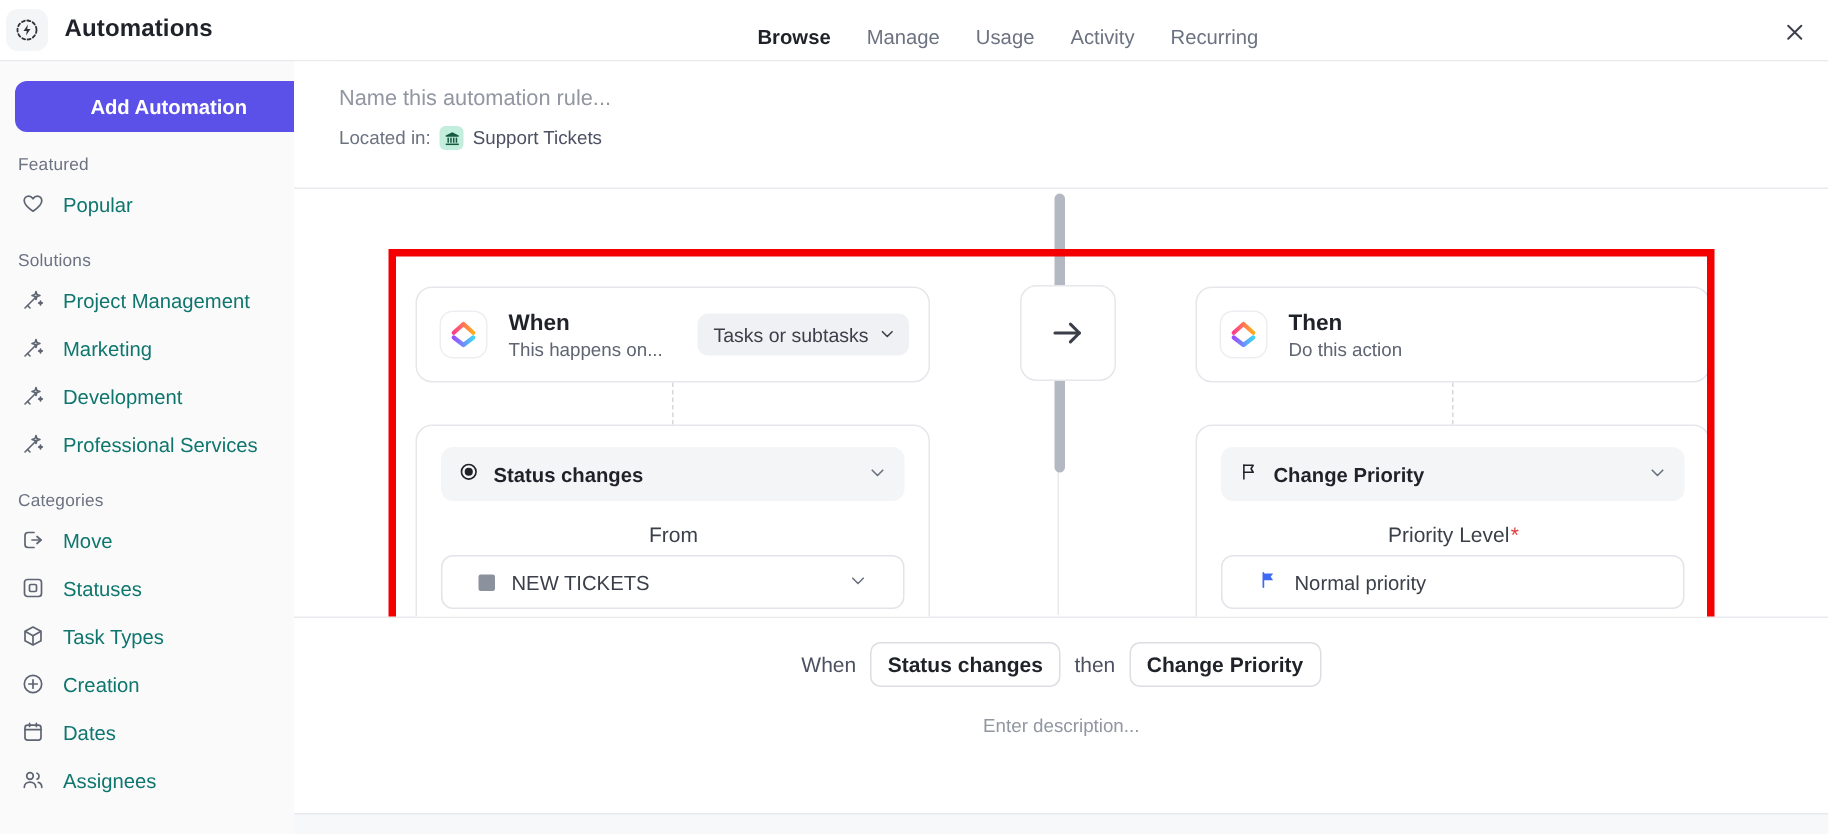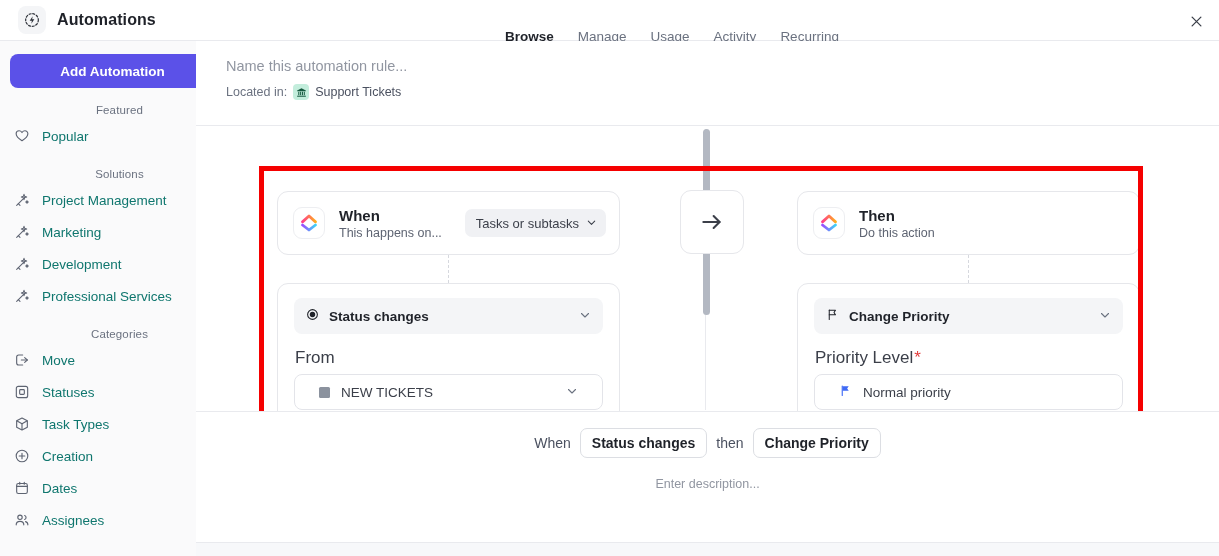--- a/index.html
+++ b/index.html
@@ -10,49 +10,48 @@
     overflow: hidden;
   }
   #app { position: relative; width: 1219px; height: 556px; background:#fff; }
 
   
   .header {
     position: absolute; top:0; left:0; width:1219px; height:41px;
     background:#ffffff; border-bottom:1px solid #e9eaee;
     display:flex; align-items:center;
   }
-  .brand { display:flex; align-items:center; gap:11px; padding-left:18px; }
+  .brand { display:flex; align-items:center; gap:11px; padding-left:4px; }
   .brand-logo {
     width:28px; height:28px; border-radius:8px; background:#f4f5f7;
     display:flex; align-items:center; justify-content:center; color:#2d3139;
   }
   .brand-title { font-size:16px; font-weight:700; color:#1f2229; letter-spacing:.1px; }
 
-  .tabs { position:absolute; left:505px; top:16px; height:41px; display:flex; align-items:center; gap:24px; }
+  .tabs { position:absolute; left:505px; top:4px; height:41px; display:flex; align-items:center; gap:24px; }
   .tab {
     font-size:13.5px; color:#6b7280; height:41px; display:flex; align-items:center;
     position:relative; cursor:pointer; white-space:nowrap;
   }
   .tab.active { color:#1f2229; font-weight:700; }
   .tab.active:after {
     content:""; position:absolute; left:0; right:0; bottom:0; height:2.5px;
     background:#5b51e8; border-radius:2px;
   }
   .close-btn {
     position:absolute; right:9px; top:7px; width:28px; height:28px;
     display:flex; align-items:center; justify-content:center;
     border-radius:6px; cursor:pointer; color:#3b3f49;
   }
 
   
   .sidebar {
     position:absolute; left:0; top:41px; width:228px; height:515px;
     background:#fafafb; border-right:1px solid #e9eaee;
     overflow:hidden;
-    text-align:center;
   }
   .add-automation {
     margin:13px 12px 0 10px; height:34px; border-radius:8px;
     background:#5b51e8; color:#fff; font-size:13.5px; font-weight:700;
     display:flex; align-items:center; justify-content:center; cursor:pointer;
   }
   .sb-section {
     font-size:11.5px; font-weight:400; color:#6b7280;
     padding:16px 0 4px 12px; letter-spacing:.15px;
   }
@@ -126,21 +125,21 @@
     position:absolute; top:92px; left:0; width:343px; height:185px;
     background:#fff; border:1px solid #e6e7eb; border-radius:11px;
     padding:14px 16px 0 16px; overflow:hidden;
   }
   .sel-grey {
     height:36px; border-radius:8px; background:#f4f5f7;
     display:flex; align-items:center; padding:0 12px; gap:10px;
     font-size:13.5px; color:#1f2229; font-weight:700; cursor:pointer;
   }
   .sel-grey .chev { margin-left:auto; color:#6b7280; }
-  .fld-label { font-size:17px; color:#3b3f49; margin:14px 0 6px 1px; }
+  .fld-label { font-size:14px; color:#3b3f49; margin:14px 0 6px 1px;text-align:center; }
   .req { color:#e23b3b; margin-left:1px; }
   .sel-white {
     height:36px; border-radius:8px; background:#fff; border:1px solid #e3e4e9;
     display:flex; align-items:center; padding:0 24px; gap:11px;
     font-size:13.5px; color:#3b3f49; cursor:pointer;
   }
   .sel-white .chev { margin-left:auto; color:#6b7280; }
   .sq { width:11px; height:11px; background:#8b929e; border-radius:1.5px; flex:0 0 11px; }
 
   

